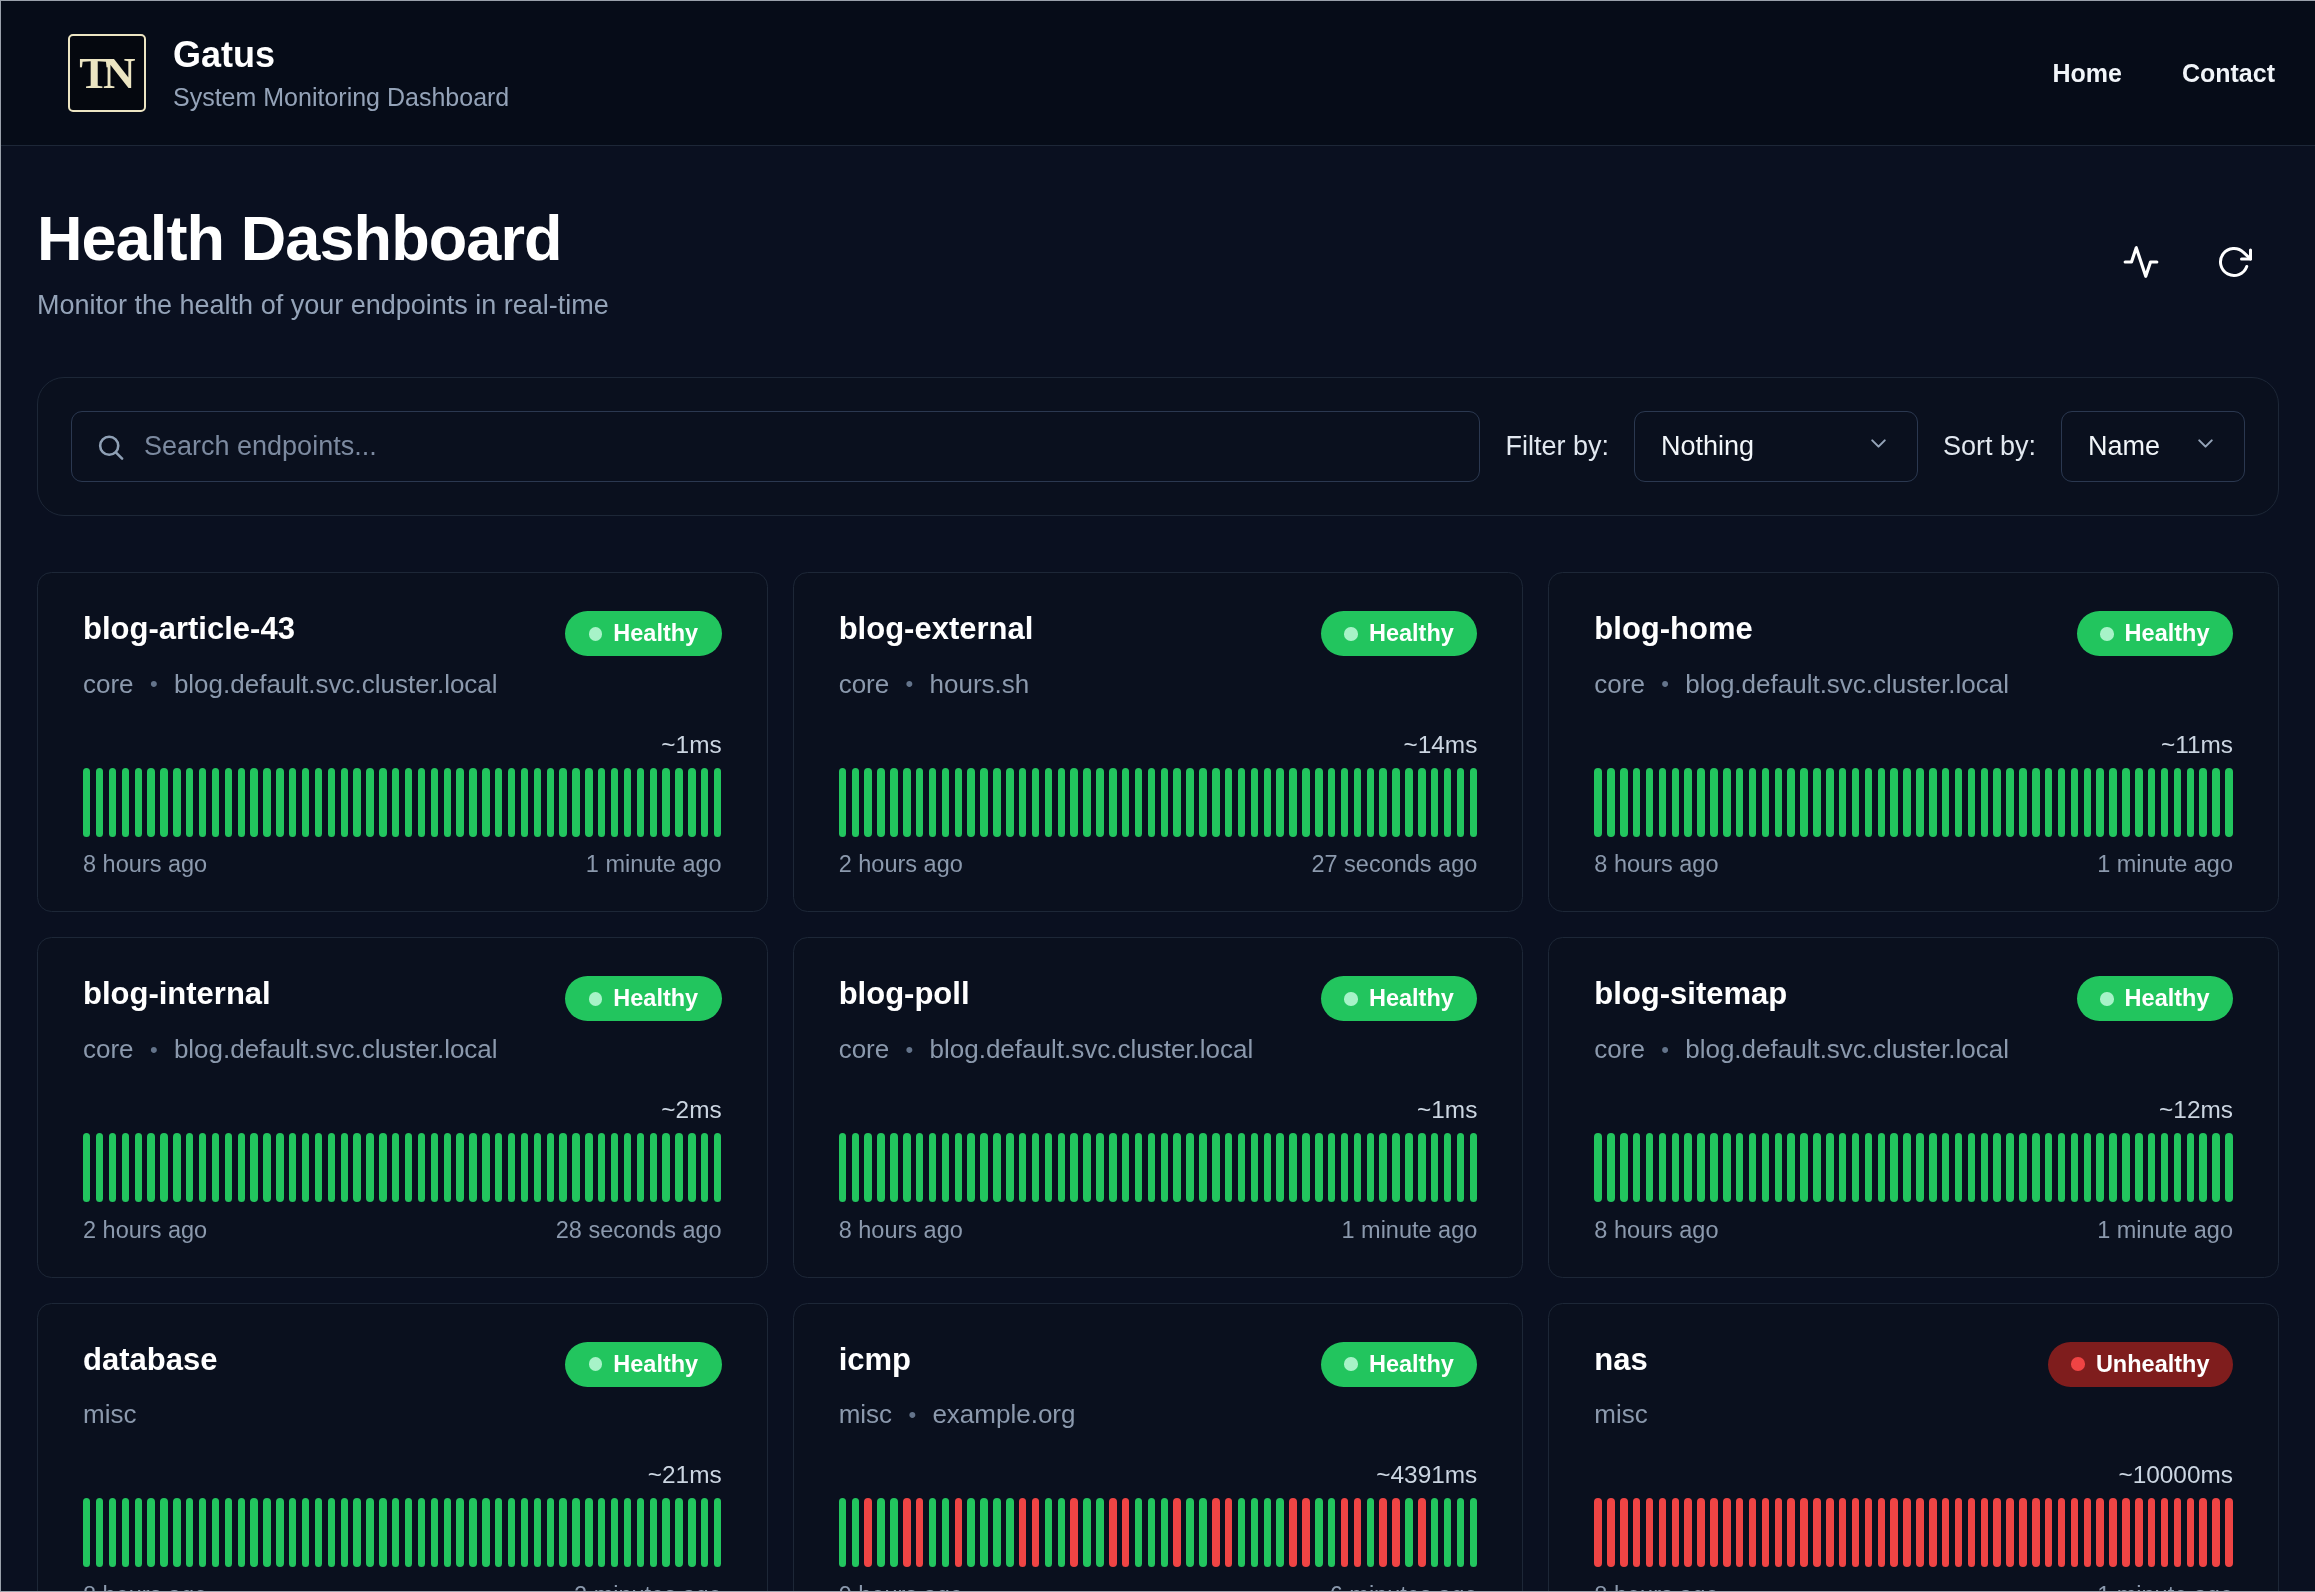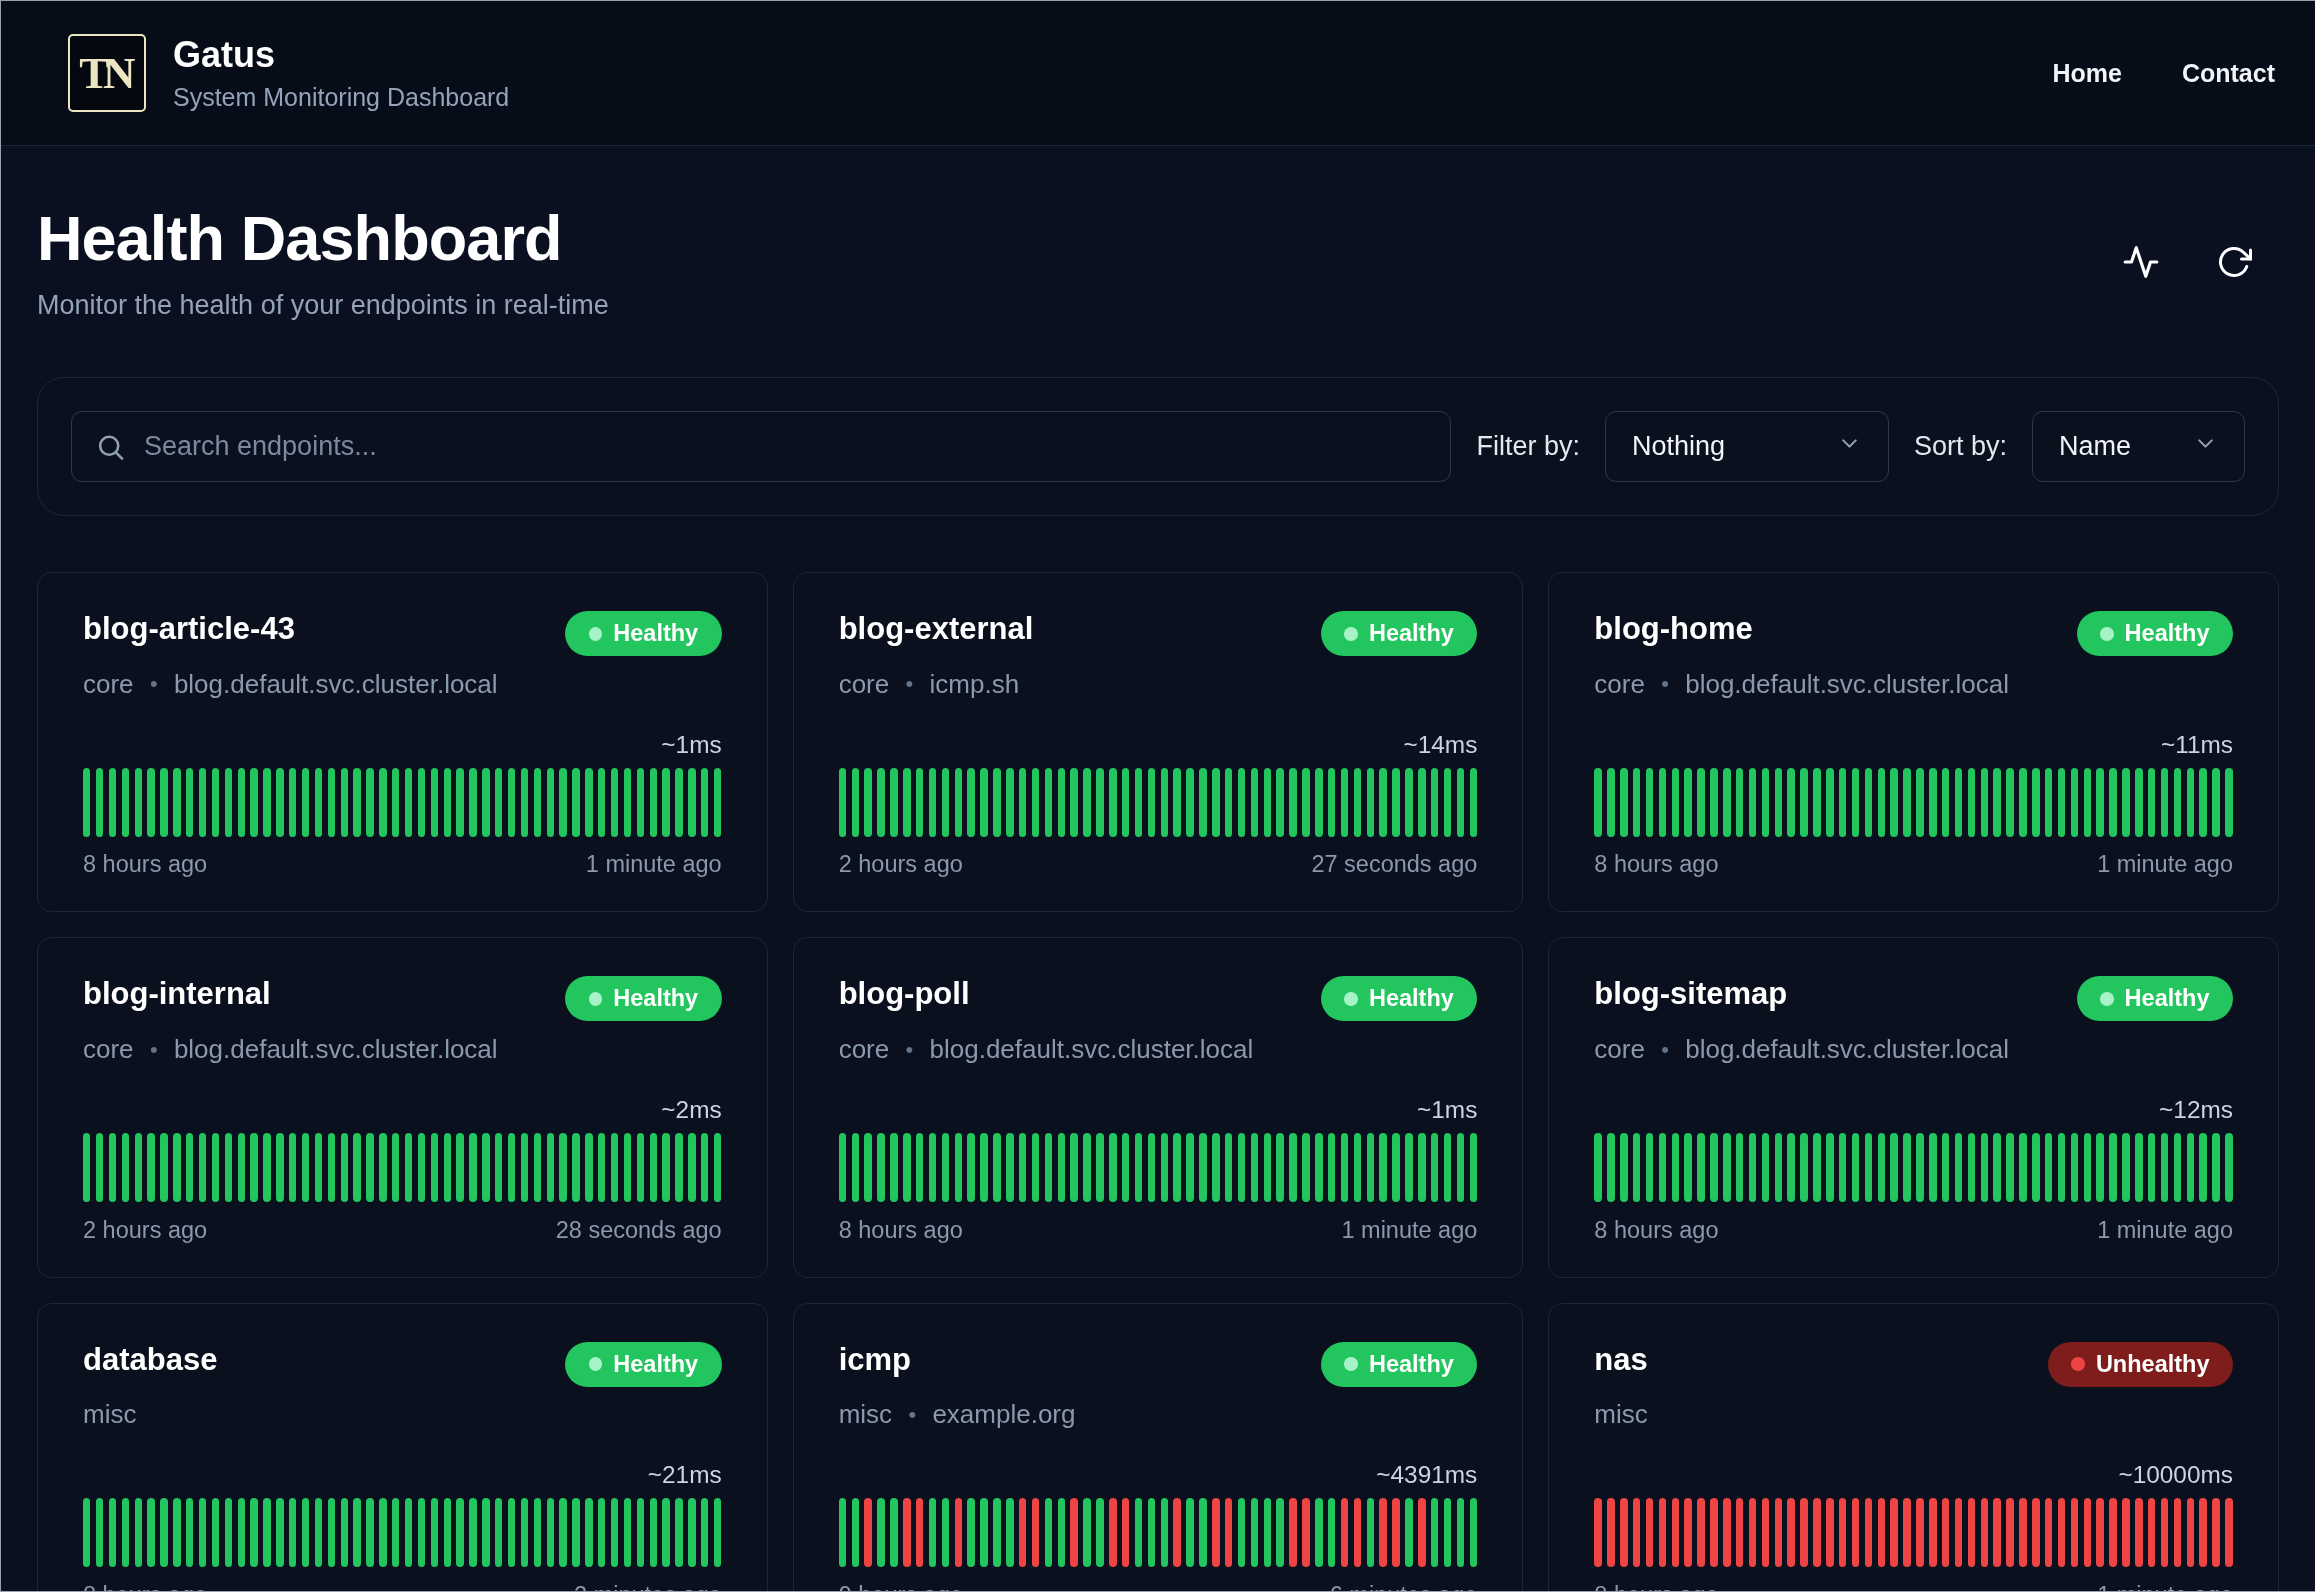--- a/index.html
+++ b/index.html
@@ -89,21 +89,21 @@
     background: #0a101e;
     display: flex;
     align-items: center;
     justify-content: space-between;
     padding: 0 26px;
     font-size: 27px;
     color: #f1f5f9;
     cursor: pointer;
   }
   .select.filter { width: 284px; }
-  .select.sort { width: 213px; justify-content: space-between; }
+  .select.sort { width: 184px; justify-content: space-between; }
 
   
   .grid {
     margin-top: 56px;
     display: grid;
     grid-template-columns: repeat(3, 1fr);
     gap: 25px;
     padding-bottom: 33px;
   }
   .card {
@@ -288,21 +288,21 @@
     <div class="card-top">
       <h2>blog-external</h2>
       <div class="badge healthy">
         <span class="dot"></span>
         <span>Healthy</span>
       </div>
     </div>
     <div class="meta">
       <span>core</span>
       <span class="sep">•</span>
-      <span>icmp.sh</span>
+      <span>hours.sh</span>
     </div>
     <div class="latency">~14ms</div>
     <div class="bars">
             <div class="bar up"></div>
             <div class="bar up"></div>
             <div class="bar up"></div>
             <div class="bar up"></div>
             <div class="bar up"></div>
             <div class="bar up"></div>
             <div class="bar up"></div>

